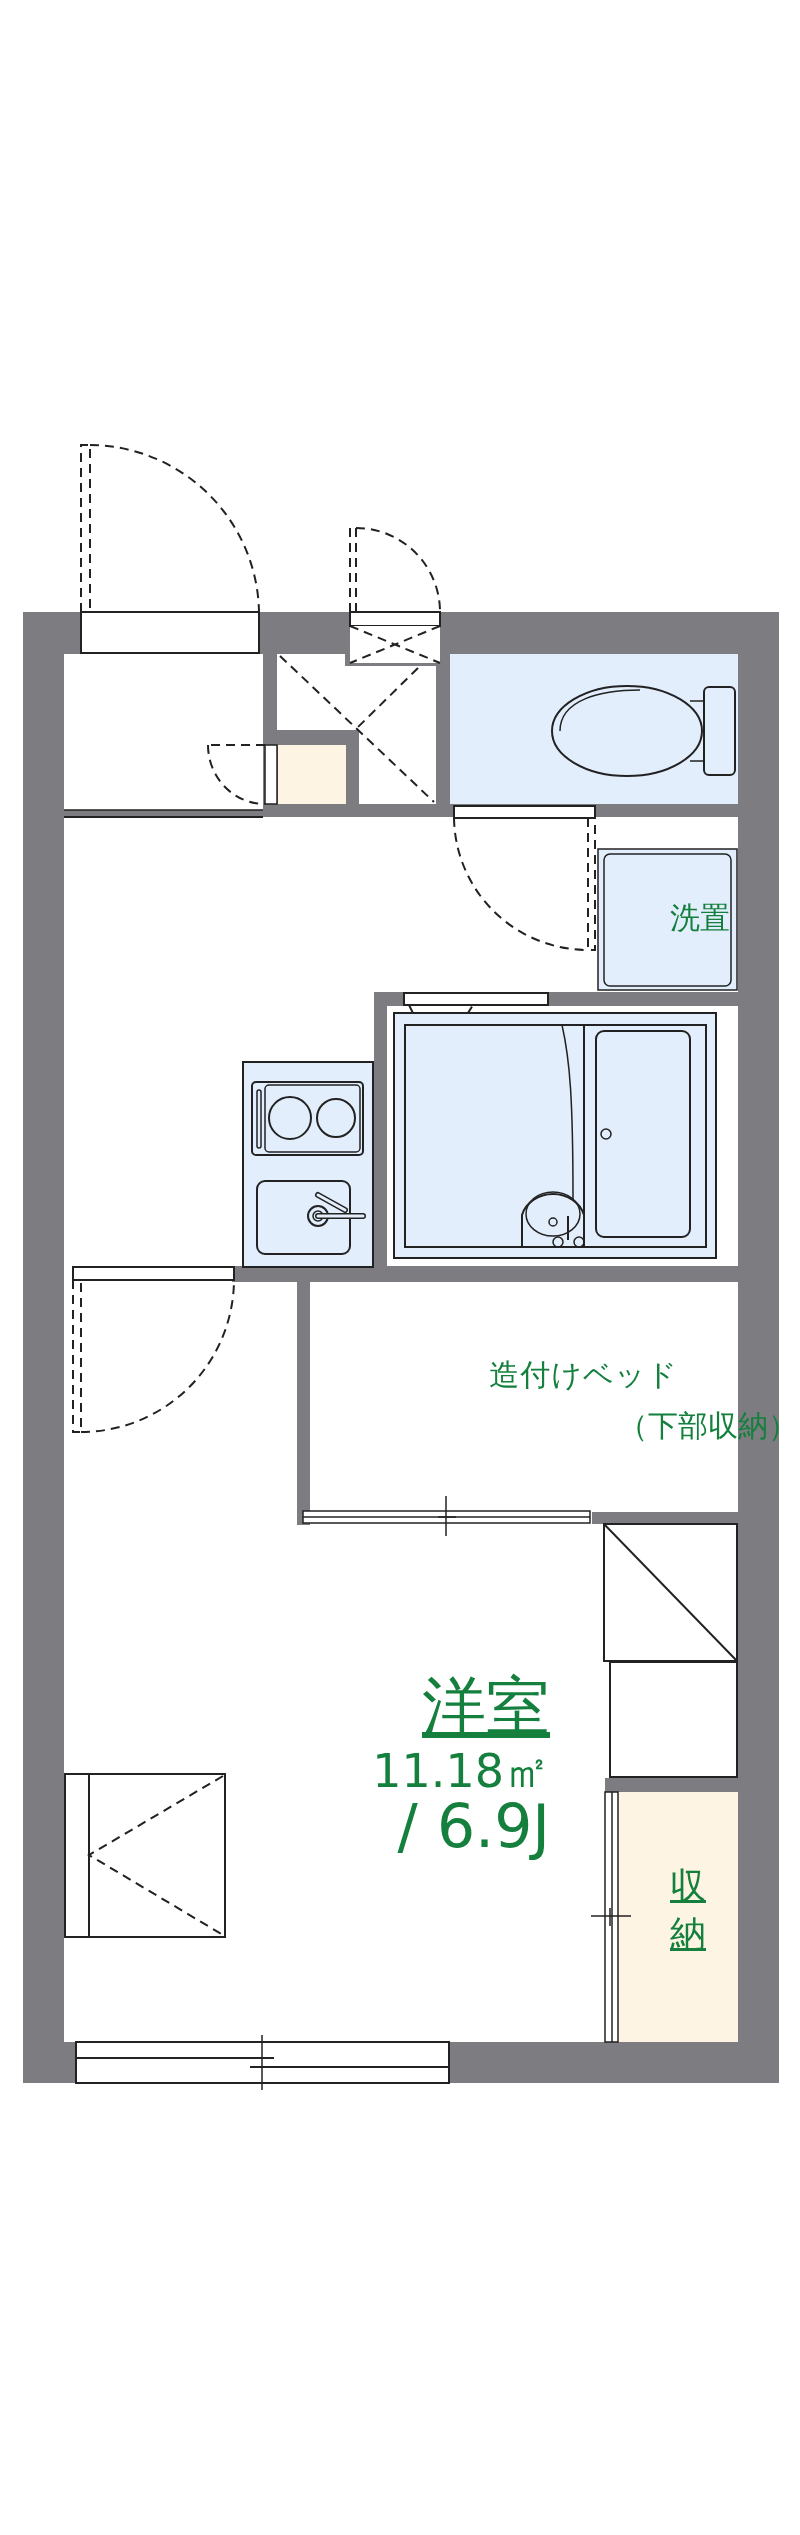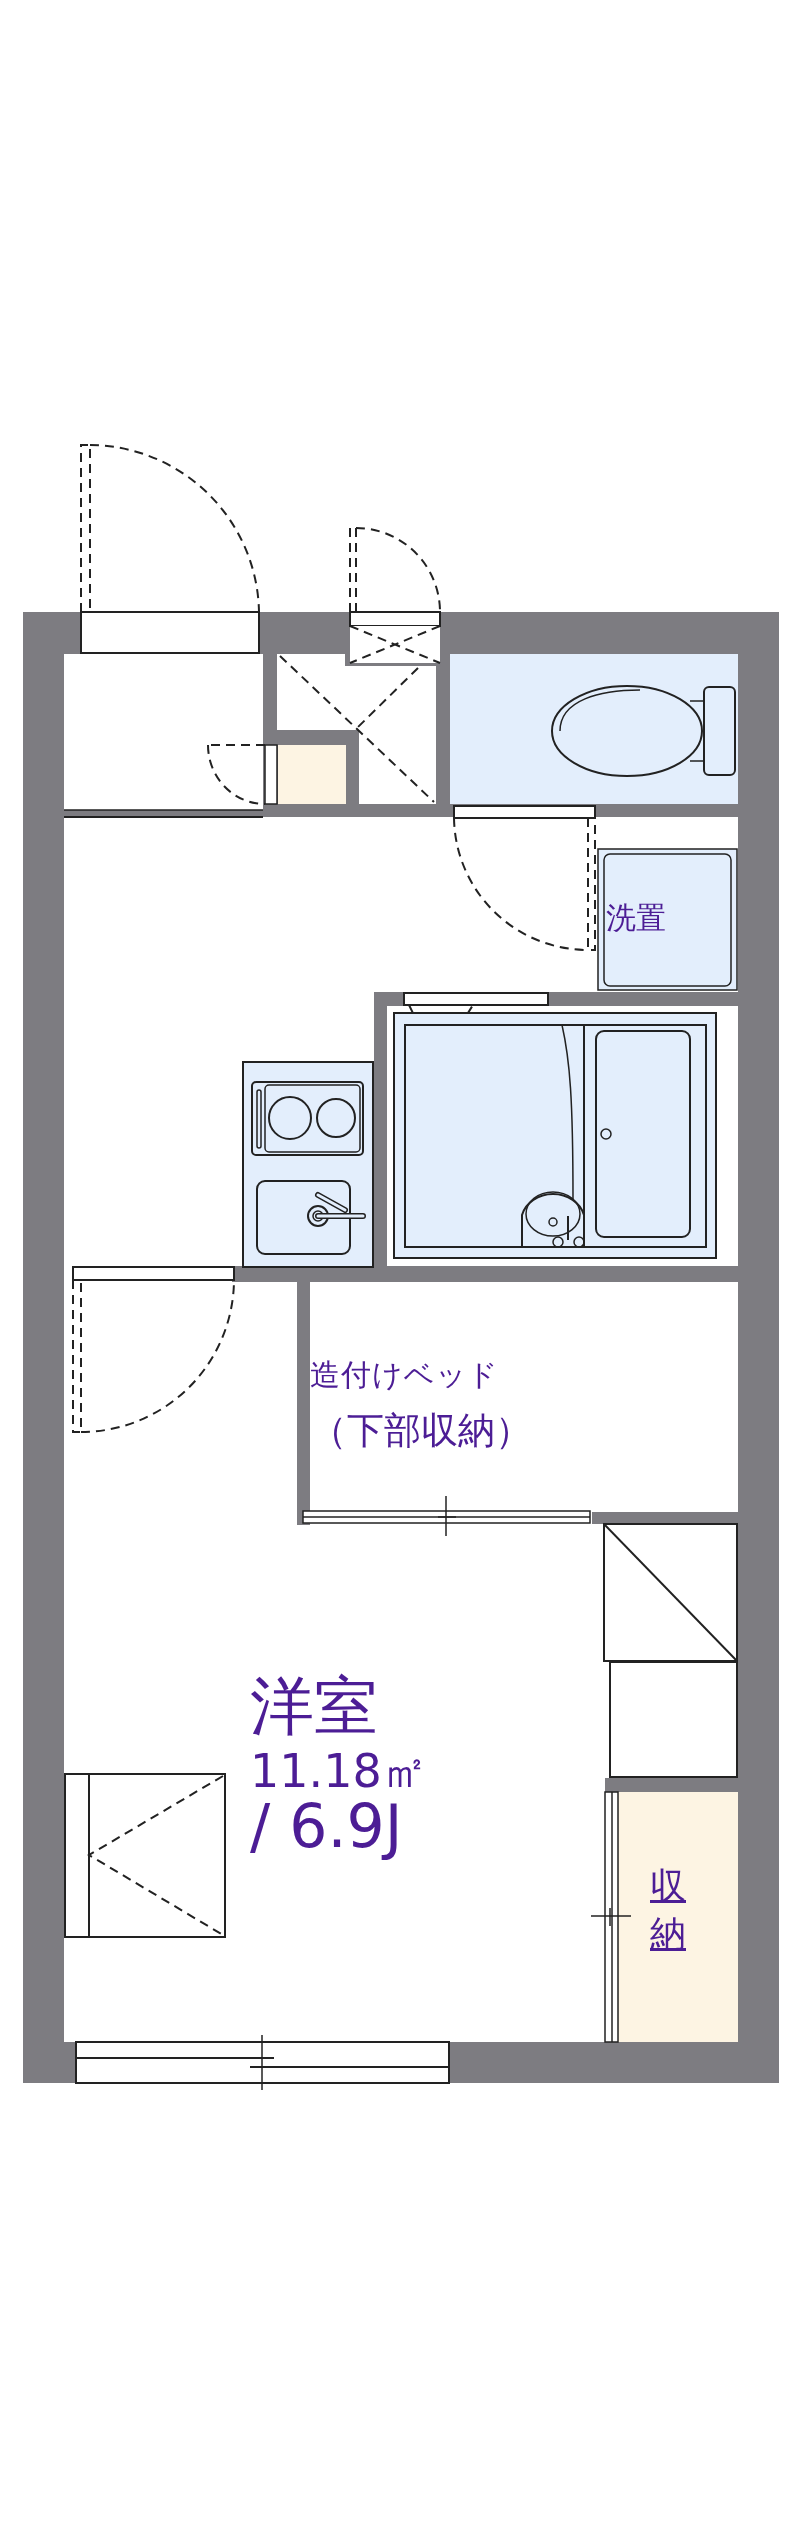--- a/index.html
+++ b/index.html
@@ -1,22 +1,22 @@
 <!DOCTYPE html>
 <html><head>
 <meta charset="utf-8">
 <style>
   html,body{margin:0;padding:0;background:#ffffff;}
   body{width:800px;height:2535px;position:relative;overflow:hidden;font-family:"DejaVu Sans","Liberation Sans",sans-serif;}
   svg{position:absolute;left:0;top:0;}
-  .lbl{position:absolute;color:#4c1d95;text-align:left;white-space:nowrap;font-family:"DejaVu Sans","Liberation Sans",sans-serif;}
+  .lbl{position:absolute;color:#15803d;text-align:right;white-space:nowrap;font-family:"DejaVu Sans","Liberation Sans",sans-serif;}
   #lbl-washer{left:606px;top:898px;width:124px;font-size:30px;}
   #lbl-bed1{left:310px;top:1355px;width:368px;font-size:30px;letter-spacing:1px;}
-  #lbl-bed2{left:310px;top:1406px;width:488px;font-size:37px;font-family:Liberation Mono, monospace;}
-  #lbl-room{left:250px;top:1670px;width:300px;font-size:64px;line-height:72px;}
+  #lbl-bed2{left:310px;top:1406px;width:488px;font-size:30px;font-family:Liberation Mono, monospace;}
+  #lbl-room{left:250px;top:1670px;width:300px;font-size:64px;line-height:72px;text-decoration:underline;}
   #lbl-area{left:250px;top:1745px;width:300px;font-size:46px;line-height:52px;}
   #lbl-jo{left:250px;top:1800px;width:300px;font-size:60px;line-height:52px;}
   #lbl-closet{left:650px;top:1862px;width:56px;font-size:36px;line-height:48px;white-space:normal;text-decoration:underline;}
 </style>
 </head>
 <body>
 
 <svg width="800" height="2535" viewBox="0 0 800 2535" xmlns="http://www.w3.org/2000/svg">
   <defs>
     <style>

